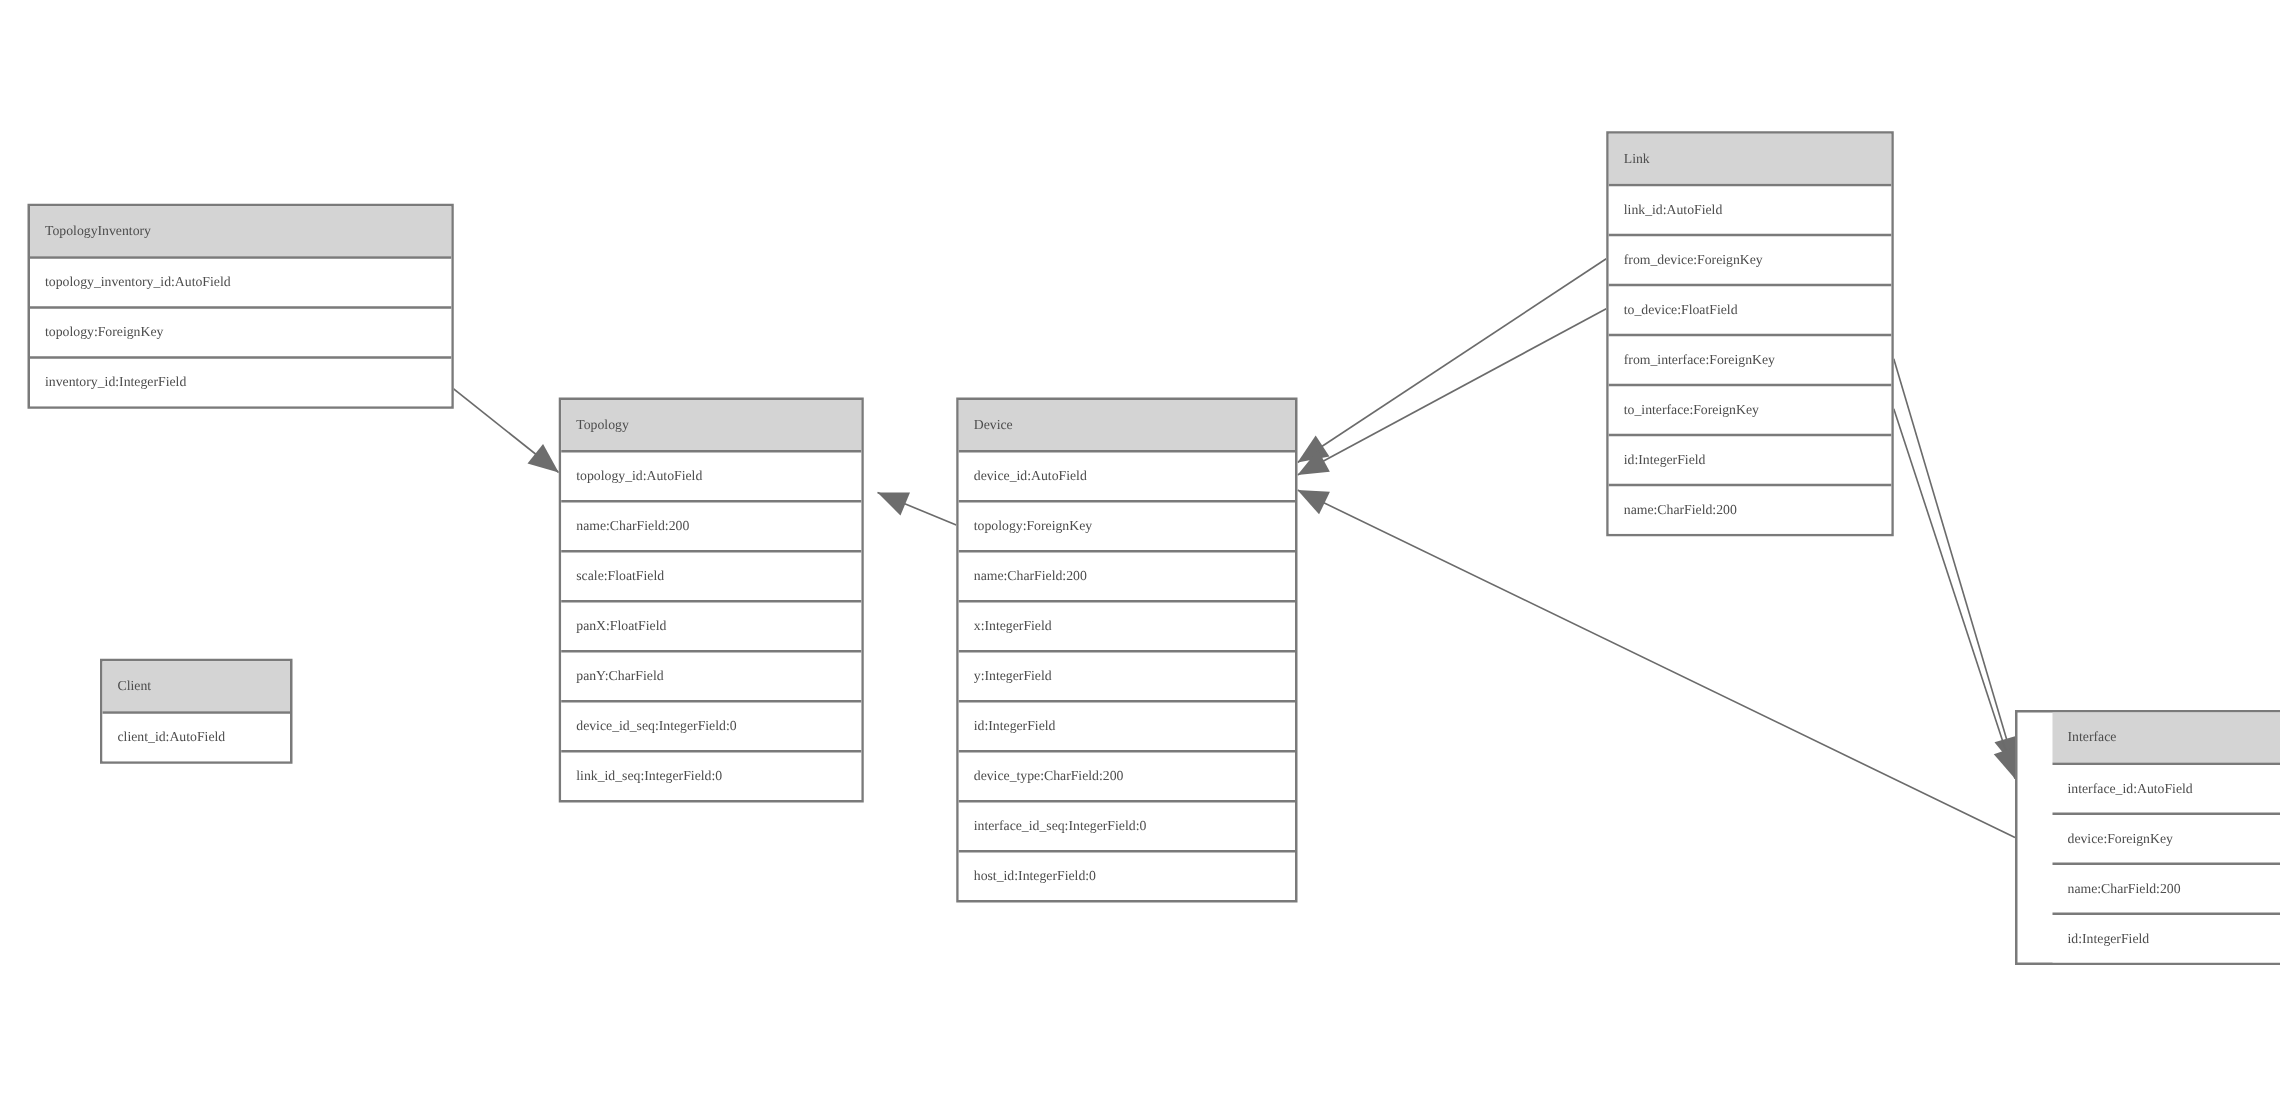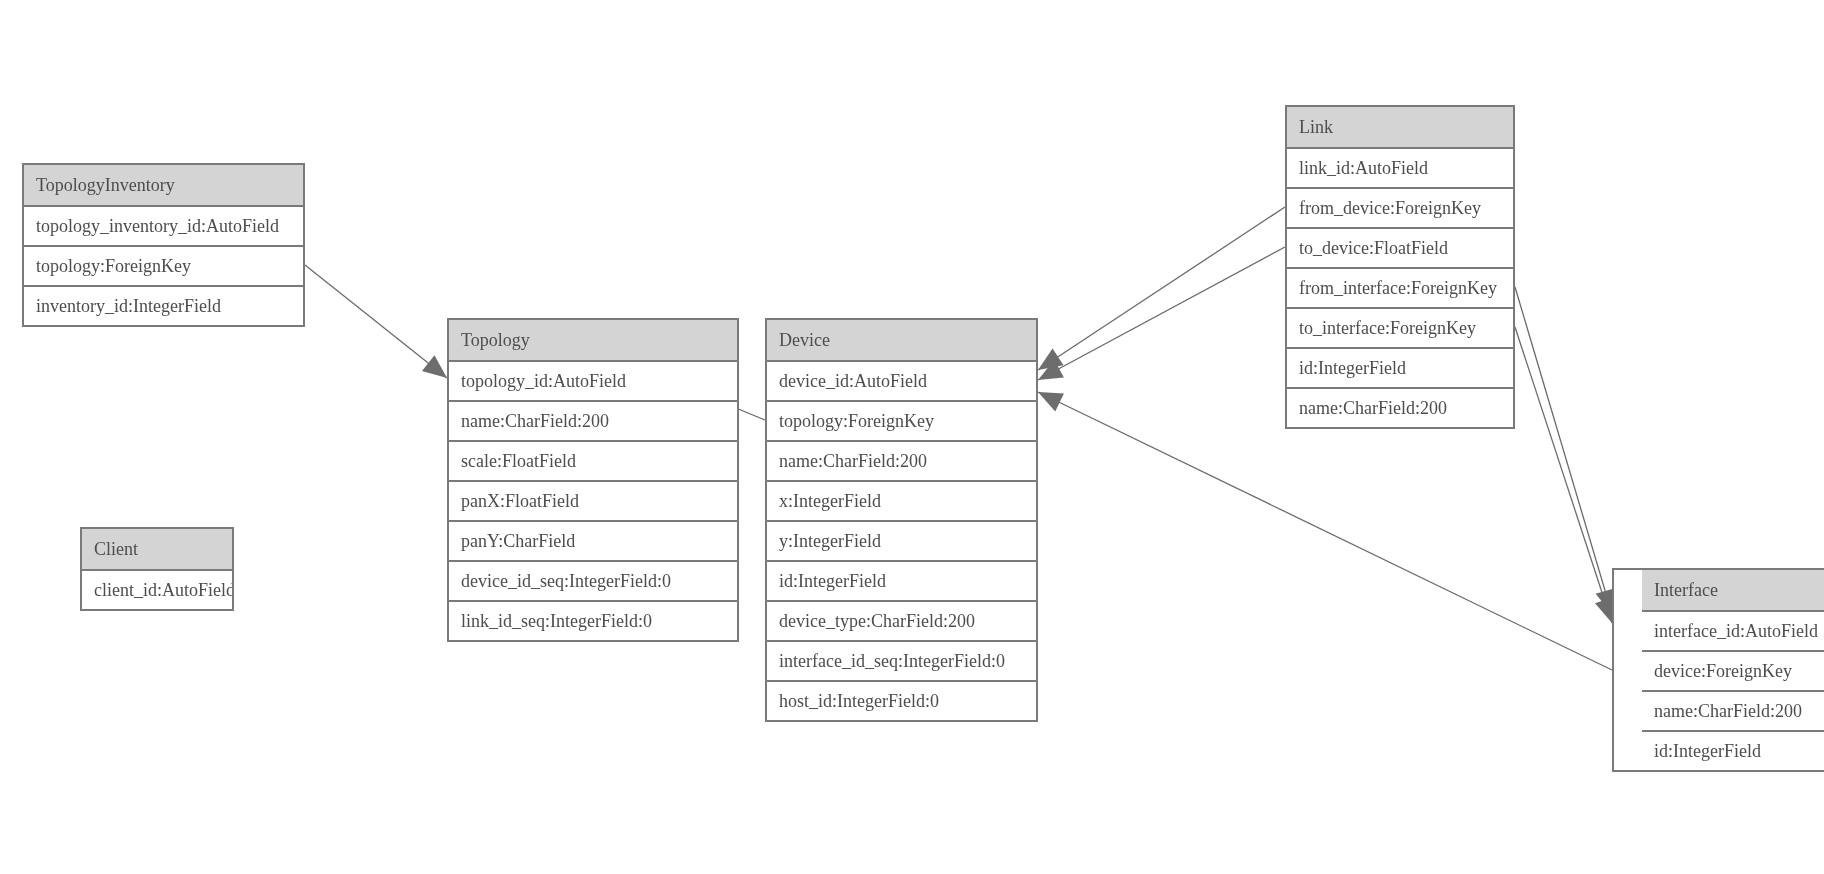--- a/index.html
+++ b/index.html
@@ -21,21 +21,21 @@
     top: 0;
     z-index: 1;
   }
   .entity {
     position: absolute;
     z-index: 2;
     background: var(--row-fill, #ffffff);
     border: 2px solid var(--border, #7a7a7a);
     box-sizing: border-box;
     color: var(--text, #4d4d4d);
-    font-size: 18px;
+    font-size: 11px;
     cursor: default;
   }
   .entity-header {
     height: 40px;
     line-height: 40px;
     background: var(--header-fill, #d4d4d4);
     padding-left: 12px;
     box-sizing: border-box;
     white-space: nowrap;
     overflow: hidden;
@@ -64,27 +64,27 @@
       <polygon points="1038,370 1052.5234200934572,348.4345120901714 1063.5393227236734,365.12732159730916" fill="#6d6d6d"></polygon>
       <line x1="1285" y1="247" x2="1038" y2="380" stroke="#6b6b6b" stroke-width="1.3"></line>
       <polygon points="1038,380 1054.390308167782,359.8168932479378 1063.8723046284824,377.4263152463813" fill="#6d6d6d"></polygon>
       <line x1="1515" y1="287" x2="1612" y2="614" stroke="#6b6b6b" stroke-width="1.3"></line>
       <polygon points="1612,614 1595.5875998322736,593.834853813215 1614.761786523401,588.1470981280793" fill="#6d6d6d"></polygon>
       <line x1="1515" y1="327" x2="1612" y2="623" stroke="#6b6b6b" stroke-width="1.3"></line>
       <polygon points="1612,623 1595.0234428123704,603.3074504937745 1614.0289682569178,597.0792884393113" fill="#6d6d6d"></polygon>
       <line x1="1612" y1="670" x2="1038" y2="392" stroke="#6b6b6b" stroke-width="1.3"></line>
       <polygon points="1038,392 1063.958900775115,393.4613249288721 1055.241125448367,411.46133585532283" fill="#6d6d6d"></polygon>
     </svg>
-<div class="entity" style="left: 22px; top: 163px; width: 283px;">
+<div class="entity" style="left: 22px; top: 163px; width: 341px;">
       <div class="entity-header">TopologyInventory</div>
       <div class="entity-field">topology_inventory_id:AutoField</div>
       <div class="entity-field">topology:ForeignKey</div>
       <div class="entity-field">inventory_id:IntegerField</div>
     </div>
-    <div class="entity" style="left: 447px; top: 318px; width: 292px; font-family: Liberation Serif, serif;">
+    <div class="entity" style="left: 447px; top: 318px; width: 244px; font-family: Liberation Serif, serif;">
       <div class="entity-header">Topology</div>
       <div class="entity-field">topology_id:AutoField</div>
       <div class="entity-field">name:CharField:200</div>
       <div class="entity-field">scale:FloatField</div>
       <div class="entity-field">panX:FloatField</div>
       <div class="entity-field">panY:CharField</div>
       <div class="entity-field">device_id_seq:IntegerField:0</div>
       <div class="entity-field">link_id_seq:IntegerField:0</div>
     </div>
     <div class="entity" style="left: 80px; top: 527px; width: 154px;">

